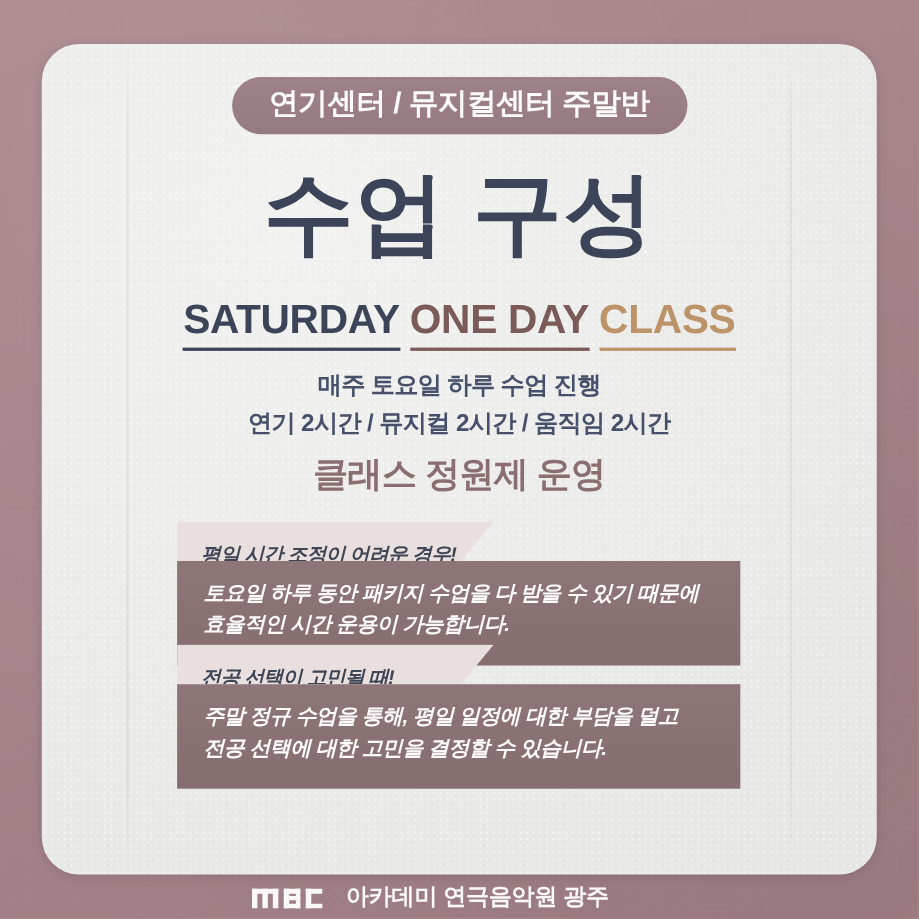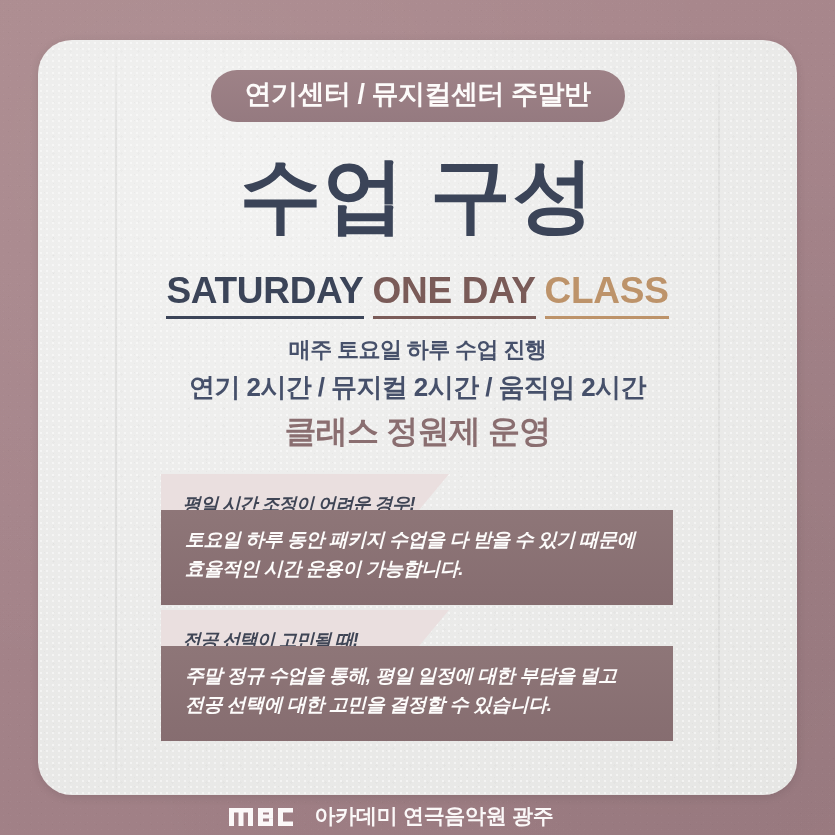--- a/index.html
+++ b/index.html
@@ -147,42 +147,42 @@
   .subline {
     position: absolute;
     width: 100%;
     text-align: center;
     color: #46506a;
     font-weight: bold;
     letter-spacing: -0.6px;
     line-height: 1;
   }
   #sub1 { top: 299px; font-size: 22px; }
-  #sub2 { top: 334px; font-size: 26px; }
+  #sub2 { top: 334px; font-size: 22px; }
 
   #highlight {
     position: absolute;
     top: 375px;
     width: 100%;
     text-align: center;
     color: #8a6e70;
     font-size: 32px;
     font-weight: bold;
     letter-spacing: -0.8px;
     line-height: 1;
   }
 
   
   .infocard {
     position: absolute;
     left: 123px;
     width: 512px;
   }
   #infocard-0 { top: 434px; }
-  #infocard-1 { top: 570px; }
+  #infocard-1 { top: 546px; }
 
   .tab {
     position: relative;
     height: 36px;
     width: 288px;
     background: #eadfdf;
     display: flex;
     align-items: center;
     padding-left: 22px;
     box-sizing: border-box;

